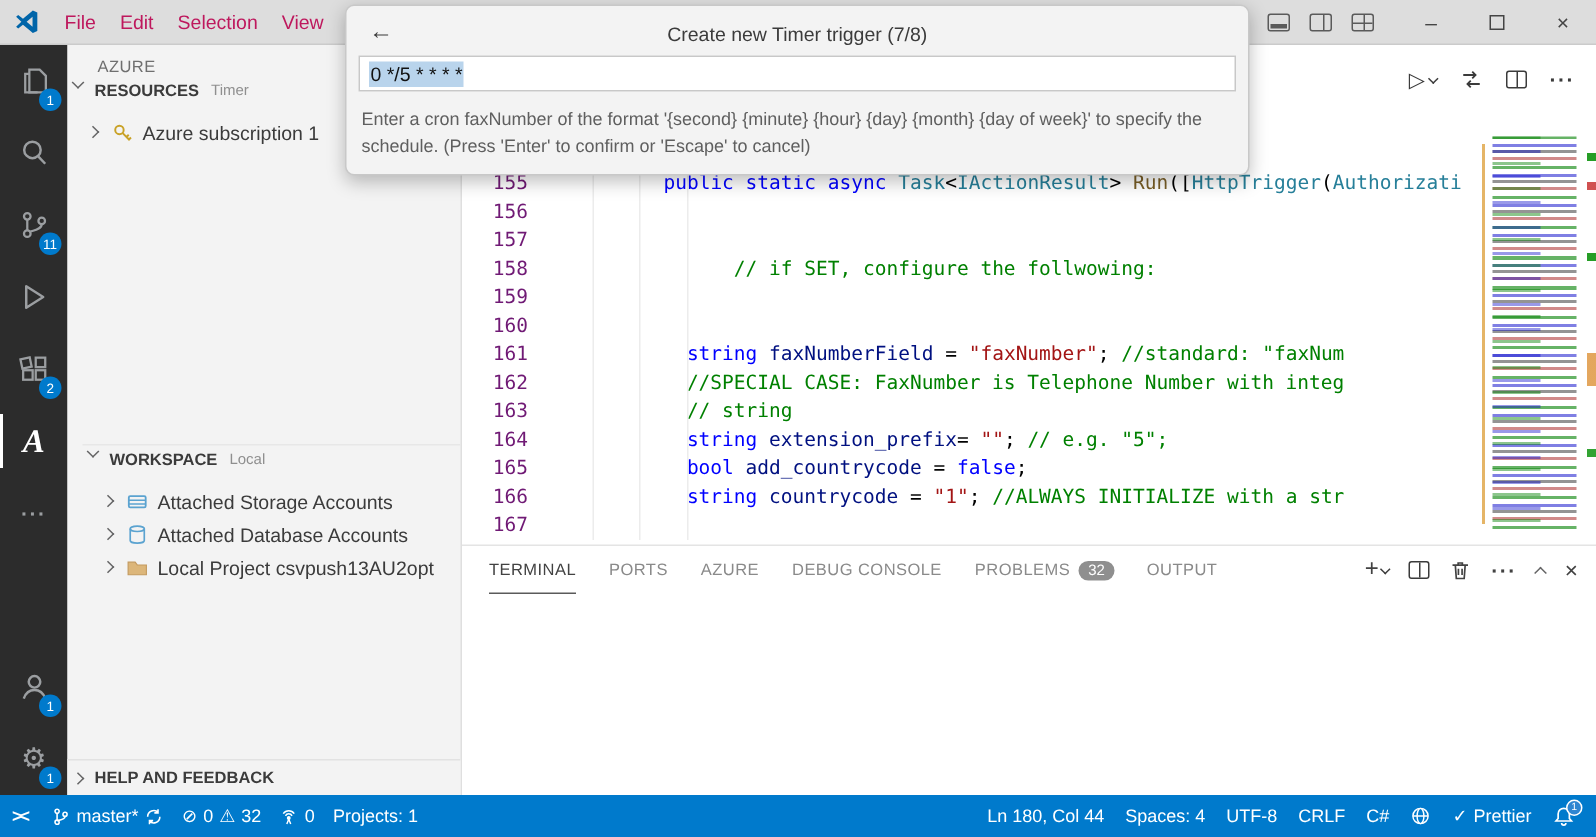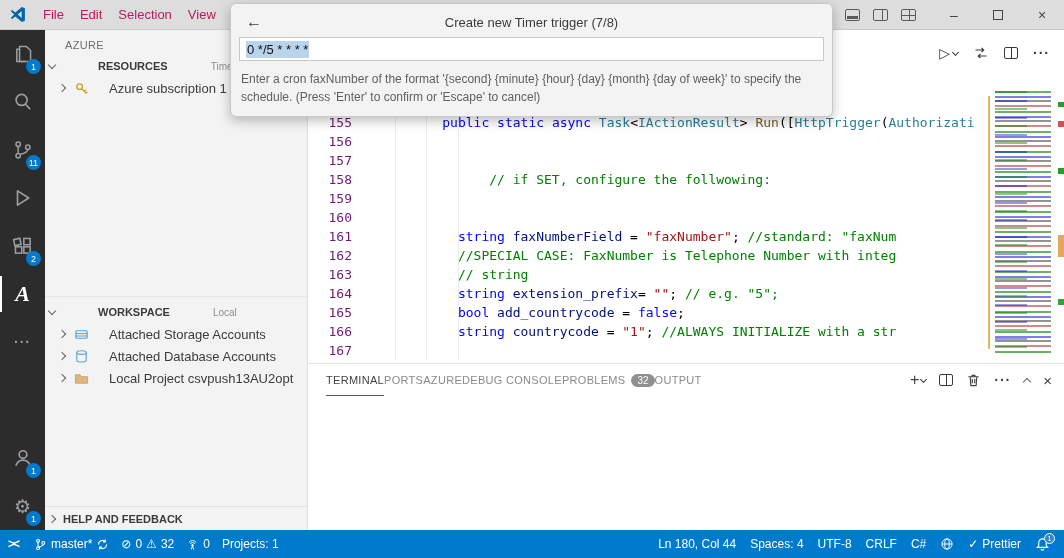--- a/index.html
+++ b/index.html
@@ -41,32 +41,32 @@
               font-size:9px; display:flex; align-items:center; justify-content:center; }
   .ab-spacer { flex:1; }
   .azure-a { font-size:22px; font-weight:bold; font-style:italic;
              font-family:"Liberation Serif", serif; }
   .gear-glyph { font-size:19px; }
 
   
   .sidebar { position:absolute; left:45px; top:30px; width:263px; height:500px;
              background:#f3f3f3; border-right:1px solid #dfdfdf; z-index:2; }
   .sb-title { padding:9px 0 4px 20px; font-size:11px; color:#6f6f6f; letter-spacing:.3px; }
-  .section-header { display:flex; align-items:center; height:22px; padding-left:4px;
-                    font-size:11px; font-weight:bold; color:#3b3b3b;gap:35px; }
+  .section-header { display:flex; align-items:flex-start; height:22px; padding-left:4px;
+                    font-size:11px; font-weight:bold; color:#3b3b3b; }
   .section-context { font-weight:normal; font-size:10px; color:#8f8f8f; margin-left:8px; }
   .tree-item { display:flex; align-items:center; height:22px; padding-left:14px;
                font-size:13px; color:#3b3b3b; cursor:default; }
-  .tree-item .label { margin-left:20px; white-space:nowrap; }
+  .tree-item .label { margin-left:6px; white-space:nowrap; }
   .chev { width:6px; height:6px; border-right:1.4px solid #646465;
           border-bottom:1.4px solid #646465; display:inline-block; flex:none; }
   .chev.right { transform:rotate(-45deg); margin-right:8px; }
   .chev.down  { transform:rotate(45deg); margin-right:8px; margin-top:-3px; }
   .chev.up    { transform:rotate(-135deg); }
-  .sb-workspace { position:absolute; left:0; right:0; top:266px; border-top:1px solid #e7e7e7; padding-top:4px; }
+  .sb-workspace { position:absolute; left:10px; right:0; top:266px; border-top:1px solid #e7e7e7; padding-top:4px; }
   .sb-help { position:absolute; left:0; right:0; bottom:0; height:24px; border-top:1px solid #e2e2e2;
              display:flex; align-items:center; padding-left:4px; font-size:11px;
              font-weight:bold; color:#3b3b3b; background:#f3f3f3; }
   .tree-icon { width:16px; height:16px; flex:none; display:flex; align-items:center; justify-content:center; }
 
   
   .editor { position:absolute; left:308px; top:30px; width:756px; height:333px;
             background:#fff; overflow:hidden; }
   .editor-actions { position:absolute; top:15px; right:14px; display:flex;
                     gap:15px; align-items:center; color:#3b3b3b; z-index:3; }
@@ -108,21 +108,21 @@
     background:linear-gradient(to bottom,
       transparent 0 6%, rgba(0,140,0,.85) 6% 8%, transparent 8% 13%,
       rgba(200,50,50,.85) 13% 15%, transparent 15% 30%,
       rgba(0,140,0,.85) 30% 32%, transparent 32% 54%,
       rgba(226,162,86,.95) 54% 62%, transparent 62% 77%,
       rgba(0,140,0,.8) 77% 79%, transparent 79%); }
 
   
   .panel { position:absolute; left:308px; top:363px; width:756px; height:167px;
            background:#fff; border-top:1px solid #e4e4e4; }
-  .panel-tabs { display:flex; align-items:center; height:32px; padding-left:18px; }
+  .panel-tabs { display:flex; align-items:center; height:32px; padding-left:18px; gap:22px; }
   .panel-tab { font-size:11px; letter-spacing:.3px; color:#8a8a8a; height:32px;
                display:flex; align-items:center; gap:6px; cursor:default; }
   .panel-tab.active { color:#424242; border-bottom:1px solid #5a5a5a; }
   .tab-badge { background:#8f8f8f; color:#fff; font-size:10px; border-radius:9px;
                padding:1px 6px; letter-spacing:0; }
   .panel-actions { position:absolute; right:12px; top:0; height:32px; display:flex;
                    align-items:center; gap:13px; color:#424242; }
   .pa-plus { font-size:16px; display:flex; align-items:center; gap:2px; }
   .trash-svg, .icon16 { display:flex; }
 

